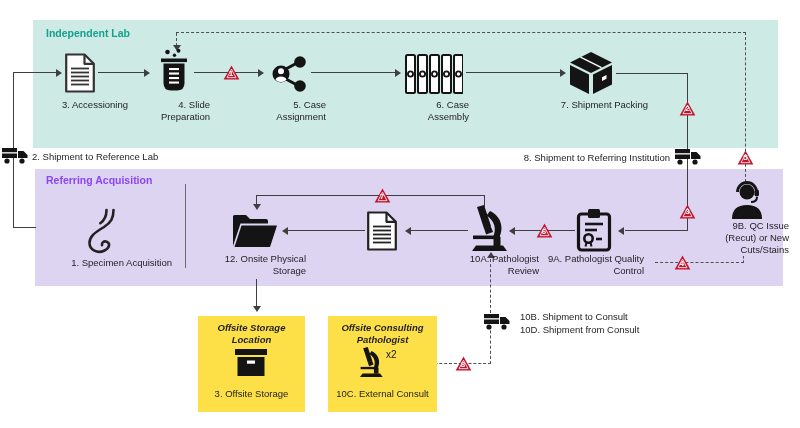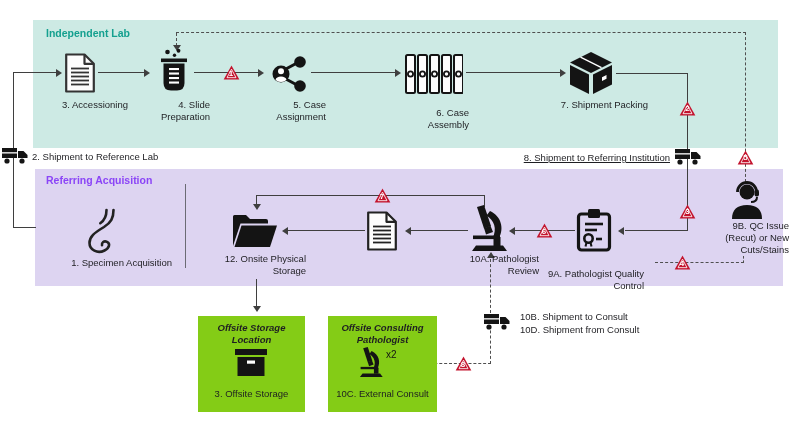--- a/index.html
+++ b/index.html
@@ -1,20 +1,20 @@
 <!DOCTYPE html>
 <html><head>
 <meta charset="utf-8">
 <style>
   html,body{margin:0;padding:0;background:#ffffff;}
   #canvas{position:relative;width:800px;height:428px;background:#ffffff;overflow:hidden;
           font-family:"Liberation Sans", sans-serif;color:#1e1e22;}
   .region{position:absolute;}
   .region-label{position:absolute;font-weight:600;font-size:10.5px;}
-  .subbox{position:absolute;background:#84cc16;}
+  .subbox{position:absolute;background:#fde047;}
   .subbox-title{position:absolute;left:0;right:0;top:6px;text-align:center;font-style:italic;
                 font-weight:600;font-size:9.5px;line-height:1.25;}
   .subbox-label{position:absolute;left:0;right:0;top:72px;text-align:center;font-size:9.5px;}
   .lbl{position:absolute;font-size:9.5px;line-height:1.28;text-align:right;}
   .lbl-l{text-align:left;}
   .lbl-r{text-align:right;}
   .icon{position:absolute;}
   
   .hl{position:absolute;height:0;border-top:1.5px solid #3f3f3f;}
   .vl{position:absolute;width:0;border-left:1.5px solid #3f3f3f;}
@@ -206,21 +206,21 @@
         <rect x="49" y="1" width="9" height="38" rx="1.5"></rect>
     </g>
     <g fill="none" stroke="#141414" stroke-width="1.8">
       <circle cx="5.5" cy="20" r="2.6"></circle>
         <circle cx="17.5" cy="20" r="2.6"></circle>
         <circle cx="29.5" cy="20" r="2.6"></circle>
         <circle cx="41.5" cy="20" r="2.6"></circle>
         <circle cx="53.5" cy="20" r="2.6"></circle>
     </g>
   </svg>
-  <div class="lbl" style="left:397px;top:99px;width:72px;margin-top:8px;">6. Case Assembly</div>
+  <div class="lbl" style="left:397px;top:99px;width:72px;">6. Case Assembly</div>
 
   <svg class="icon" style="left:569px;top:52px;" width="44" height="42" viewBox="0 0 44 42">
     <g fill="#141414">
       <polygon points="22,0 43,10.5 22,21 1,10.5"></polygon>
       <polygon points="1,13 20,22.5 20,42 1,32.5"></polygon>
       <polygon points="43,13 24,22.5 24,42 43,32.5"></polygon>
     </g>
     <line x1="11.5" y1="5.2" x2="32.5" y2="15.7" stroke="#fff" stroke-width="1.4"></line>
     <polygon points="33,25.2 37.5,23 37.5,26.8 33,29" fill="#fff"></polygon>
   </svg>
@@ -228,21 +228,21 @@
 
   <svg class="icon" style="left:2px;top:147px;" width="26" height="17" viewBox="0 0 26 17">
     <rect x="0" y="1" width="15" height="10" fill="#141414"></rect>
     <path d="M16 4 h5.5 l4 4 v3 h-9.5 z" fill="#141414"></path>
     <rect x="0" y="5.2" width="15" height="1.3" fill="#fff"></rect>
     <circle cx="5" cy="14" r="2.6" fill="#141414"></circle>
       <circle cx="20" cy="14" r="2.6" fill="#141414"></circle>
   </svg>
   <div class="lbl lbl-l" style="left:32px;top:151px;width:200px;">2. Shipment to Reference Lab</div>
 
-  <div class="lbl lbl-r" style="left:490px;top:152px;width:180px;text-decoration:underline;">8. Shipment to Referring Institution</div>
+  <div class="lbl lbl-r" style="left:490px;top:152px;width:180px;">8. Shipment to Referring Institution</div>
   <svg class="icon" style="left:675px;top:148px;" width="26" height="17" viewBox="0 0 26 17">
     <rect x="0" y="1" width="15" height="10" fill="#141414"></rect>
     <path d="M16 4 h5.5 l4 4 v3 h-9.5 z" fill="#141414"></path>
     <rect x="0" y="5.2" width="15" height="1.3" fill="#fff"></rect>
     <circle cx="5" cy="14" r="2.6" fill="#141414"></circle>
       <circle cx="20" cy="14" r="2.6" fill="#141414"></circle>
   </svg>
 
   <svg class="icon" style="left:80px;top:208px;" width="46" height="48" viewBox="0 0 46 48">
     <g fill="none" stroke="#222" stroke-width="2.6" stroke-linecap="round">
@@ -289,21 +289,21 @@
         <line x1="9" y1="16" x2="27" y2="16"></line>
         <line x1="9" y1="22" x2="21" y2="22"></line>
         <line x1="20" y1="31" x2="26" y2="31"></line>
       </g>
     <circle cx="12.5" cy="30.5" r="4.2" fill="none" stroke="#141414" stroke-width="2.6"></circle>
     <g stroke="#141414" stroke-width="2">
         <line x1="10.5" y1="34.5" x2="9.5" y2="38.5"></line>
         <line x1="14.5" y1="34.5" x2="15.5" y2="38.5"></line>
       </g>
   </svg>
-  <div class="lbl" style="left:544px;top:268px;width:100px;">9A. Pathologist Quality Control</div>
+  <div class="lbl" style="left:544px;top:253px;width:100px;">9A. Pathologist Quality Control</div>
 
   <svg class="icon" style="left:727px;top:181px;" width="40" height="38" viewBox="0 0 40 38">
     <circle cx="20" cy="11" r="7.5" fill="#141414"></circle>
     <path d="M5 38 Q5 24 20 24 Q35 24 35 38 Z" fill="#141414"></path>
     <path d="M10.5 11 A9.5 9.5 0 0 1 29.5 11" fill="none" stroke="#141414" stroke-width="2.8"></path>
     <rect x="27.5" y="8.5" width="4.5" height="7" rx="2" fill="#141414"></rect>
     <path d="M30 16 Q30 21 24 21" fill="none" stroke="#141414" stroke-width="2"></path>
   </svg>
   <div class="lbl" style="left:707px;top:220px;width:82px;">9B. QC Issue (Recut) or New Cuts/Stains</div>
 

